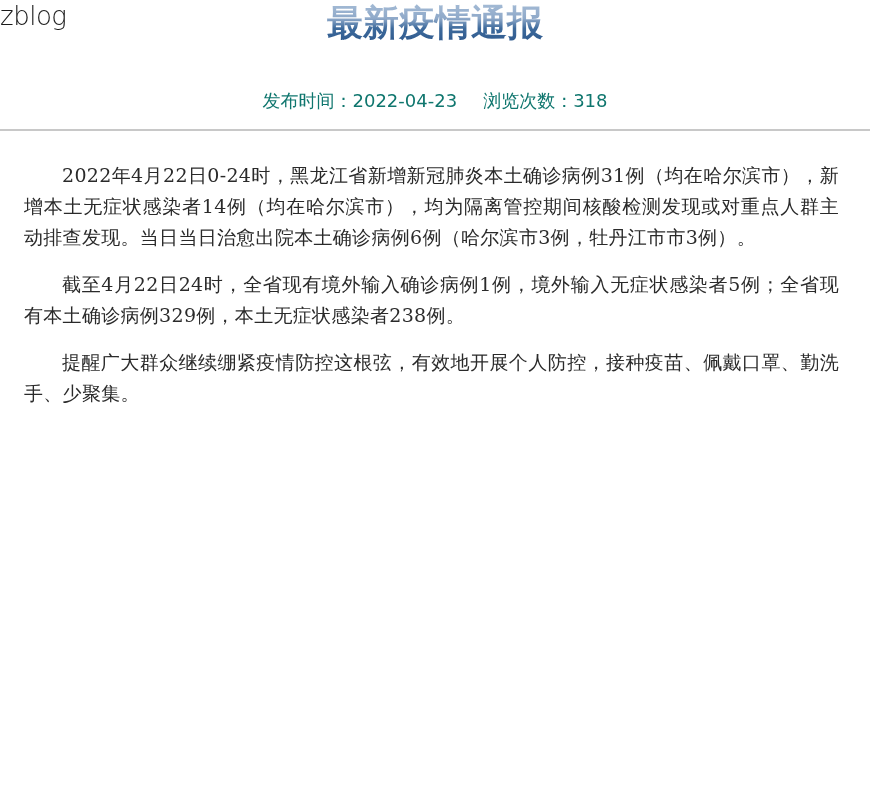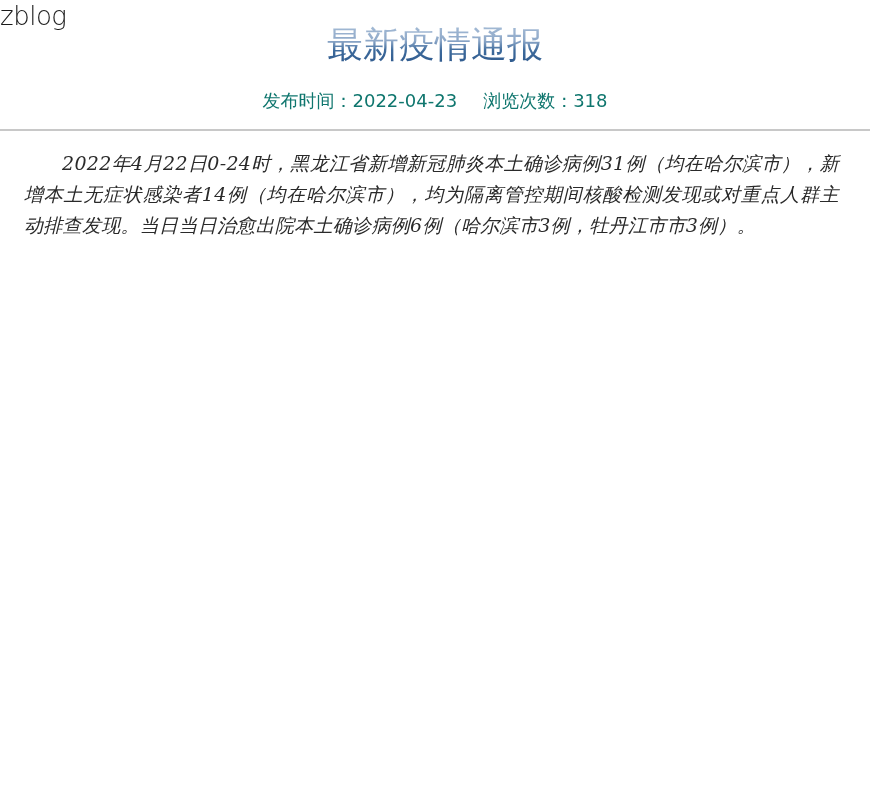--- a/index.html
+++ b/index.html
@@ -29,24 +29,24 @@
       position: absolute;
       left: 0;
       top: 0;
       width: 870px;
       height: 131px;
     }
     .title {
       position: absolute;
       left: 0;
       width: 870px;
-      top: 22px;
+      top: 0;
       text-align: center;
       font-family: "DejaVu Sans", sans-serif;
-      font-weight: normal;
+      font-weight: bold;
       font-size: 36px;
       line-height: 46px;
       letter-spacing: 0px;
       background: linear-gradient(to bottom, #a9bfd8 0%, #8fa9c9 40%, #3d6a9c 62%, #2b5589 100%);
       -webkit-background-clip: text;
       background-clip: text;
       color: transparent;
     }
     .meta {
       position: absolute;
@@ -73,34 +73,35 @@
       left: 24px;
       top: 144px;
       width: 815px;
       font-family: "DejaVu Serif", serif;
       font-size: 19px;
       color: #2a2a2a;
       line-height: 31px;
       letter-spacing: 0.3px;
     }
     .article p {
-      margin: 4px 0 15px 0;
+      margin: 16px 0 15px 0;
       text-indent: 38px;
       text-align: justify;
-      font-style: italic;
     }
   </style>
 </head>
 <body>
 
 <div class="watermark">zblog</div>
 
 <div class="header">
   <div class="title">最新疫情通报</div>
   <div class="meta">
     <span>发布时间：</span><span>2022-04-23</span><span class="gap"></span><span>浏览次数：</span><span>318</span>
   </div>
   <div class="divider"></div>
 </div>
 
 <div class="article">
   <p>2022年4月22日0-24时，黑龙江省新增新冠肺炎本土确诊病例31例（均在哈尔滨市），新增本土无症状感染者14例（均在哈尔滨市），均为隔离管控期间核酸检测发现或对重点人群主动排查发现。当日当日治愈出院本土确诊病例6例（哈尔滨市3例，牡丹江市市3例）。</p>
+  <p>截至4月22日24时，全省现有境外输入确诊病例1例，境外输入无症状感染者5例；全省现有本土确诊病例329例，本土无症状感染者238例。</p>
+  <p>提醒广大群众继续绷紧疫情防控这根弦，有效地开展个人防控，接种疫苗、佩戴口罩、勤洗手、少聚集。</p>
 </div>
 
 </body></html>

